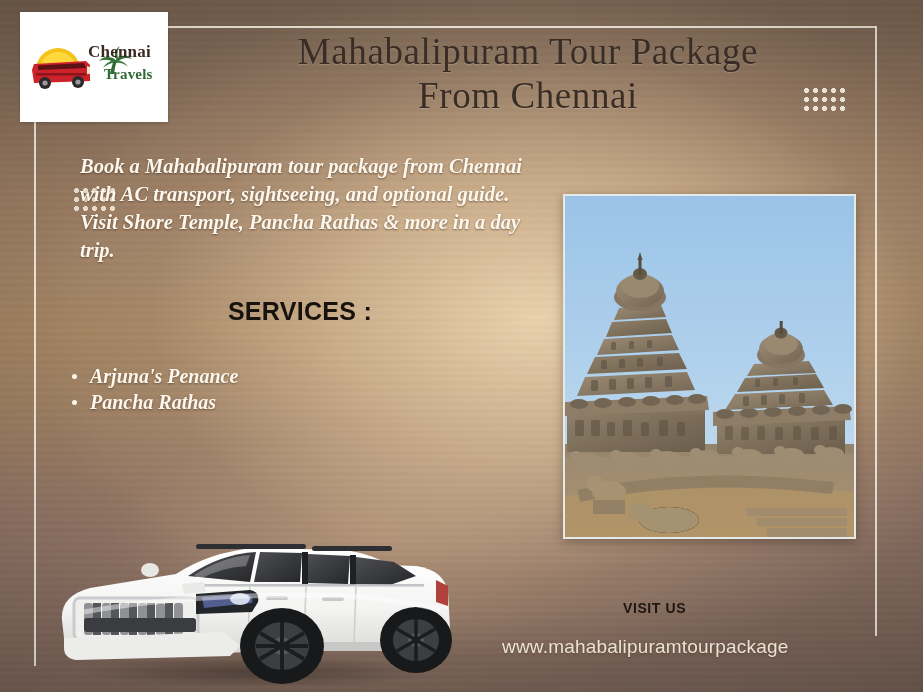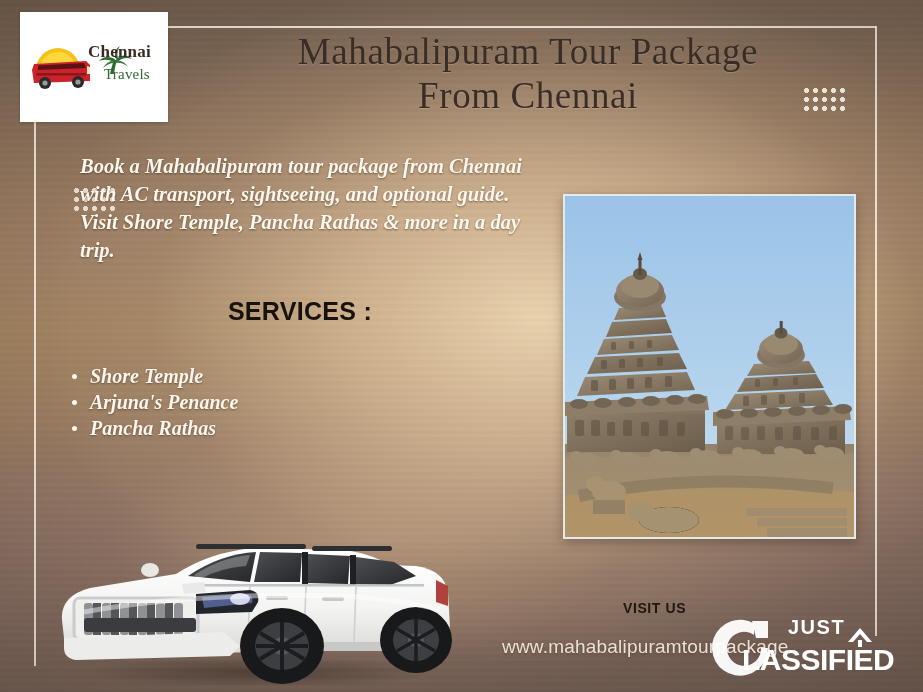--- a/index.html
+++ b/index.html
@@ -75,21 +75,21 @@
   .logo-art { position: absolute; left: 8px; top: 22px; width: 132px; height: 66px; }
   .logo-word {
     position: absolute; left: 68px; top: 30px;
     font-family: "Liberation Serif", serif;
     font-size: 17px; font-weight: 700; color: #3b2a22;
     letter-spacing: 0.2px;
   }
   .logo-word2 {
     position: absolute; left: 84px; top: 54px;
     font-family: "Liberation Serif", serif;
-    font-size: 15px; font-weight: 400; color: #2f6b33;
+    font-size: 15px; font-weight: 700; color: #2f6b33;
     letter-spacing: 0.2px;
   }
 
   
   .headline {
     position: absolute; left: 188px; top: 30px; width: 680px;
     text-align: center;
     font-family: "Liberation Serif", serif;
     font-size: 37px;
     line-height: 44px;
@@ -259,21 +259,20 @@
 
   <div class="headline">
     <div>Mahabalipuram Tour Package</div>
     <div>From Chennai</div>
   </div>
 
   <div class="intro">Book a Mahabalipuram tour package from Chennai with AC transport, sightseeing, and optional guide. Visit Shore Temple, Pancha Rathas &amp; more in a day trip.</div>
 
   <div class="services-heading">SERVICES :</div>
   <ul class="services-list">
-    <li>Shore Temple</li>
     <li>Arjuna's Penance</li>
     <li>Pancha Rathas</li>
   </ul>
 
   <div class="photo">
     <svg viewBox="0 0 289 341" xmlns="http://www.w3.org/2000/svg" aria-hidden="true">
       <defs>
         <linearGradient id="sky" x1="0" y1="0" x2="0" y2="1">
           <stop offset="0%" stop-color="#97c4ee"></stop>
           <stop offset="60%" stop-color="#b3d6f4"></stop>
@@ -555,33 +554,15 @@
         </g>
       </g>
 
       <path d="M40 112 Q150 92 300 96 Q360 100 396 110" stroke="#ffffff" stroke-width="5" fill="none" opacity="0.45"></path>
     </svg>
   </div>
 
   <div class="visit-us">VISIT US</div>
   <div class="site-url">www.mahabalipuramtourpackage</div>
 
-  <div class="watermark">
-    <svg viewBox="0 0 210 80" xmlns="http://www.w3.org/2000/svg" aria-hidden="true">
-
-      <g>
-        <path d="M62 40 A28 28 0 1 1 48 15.5 L48 27 A17 17 0 1 0 55 40 Z" fill="#ffffff" opacity="0.95"></path>
-        <path d="M46 13 L62 13 L62 30 L50 30 Z" fill="#ffffff" opacity="0.95"></path>
-      </g>
-
-      <text x="82" y="26" font-family="Liberation Sans, sans-serif" font-size="20" font-weight="700" fill="#ffffff" letter-spacing="1.5">JUST</text>
-
-      <text x="36" y="62" font-family="Liberation Sans, sans-serif" font-size="30" font-weight="700" fill="#ffffff" letter-spacing="-0.5">LASSIFIED</text>
-
-      <g>
-        <path d="M142 34 L154 20 L166 34 L161 34 L154 26 L147 34 Z" fill="#ffffff"></path>
-        <rect x="152" y="32" width="4" height="7" fill="#ffffff"></rect>
-      </g>
-    </svg>
-  </div>
 
   <div class="vignette"></div>
 </div>
 
 </body></html>

